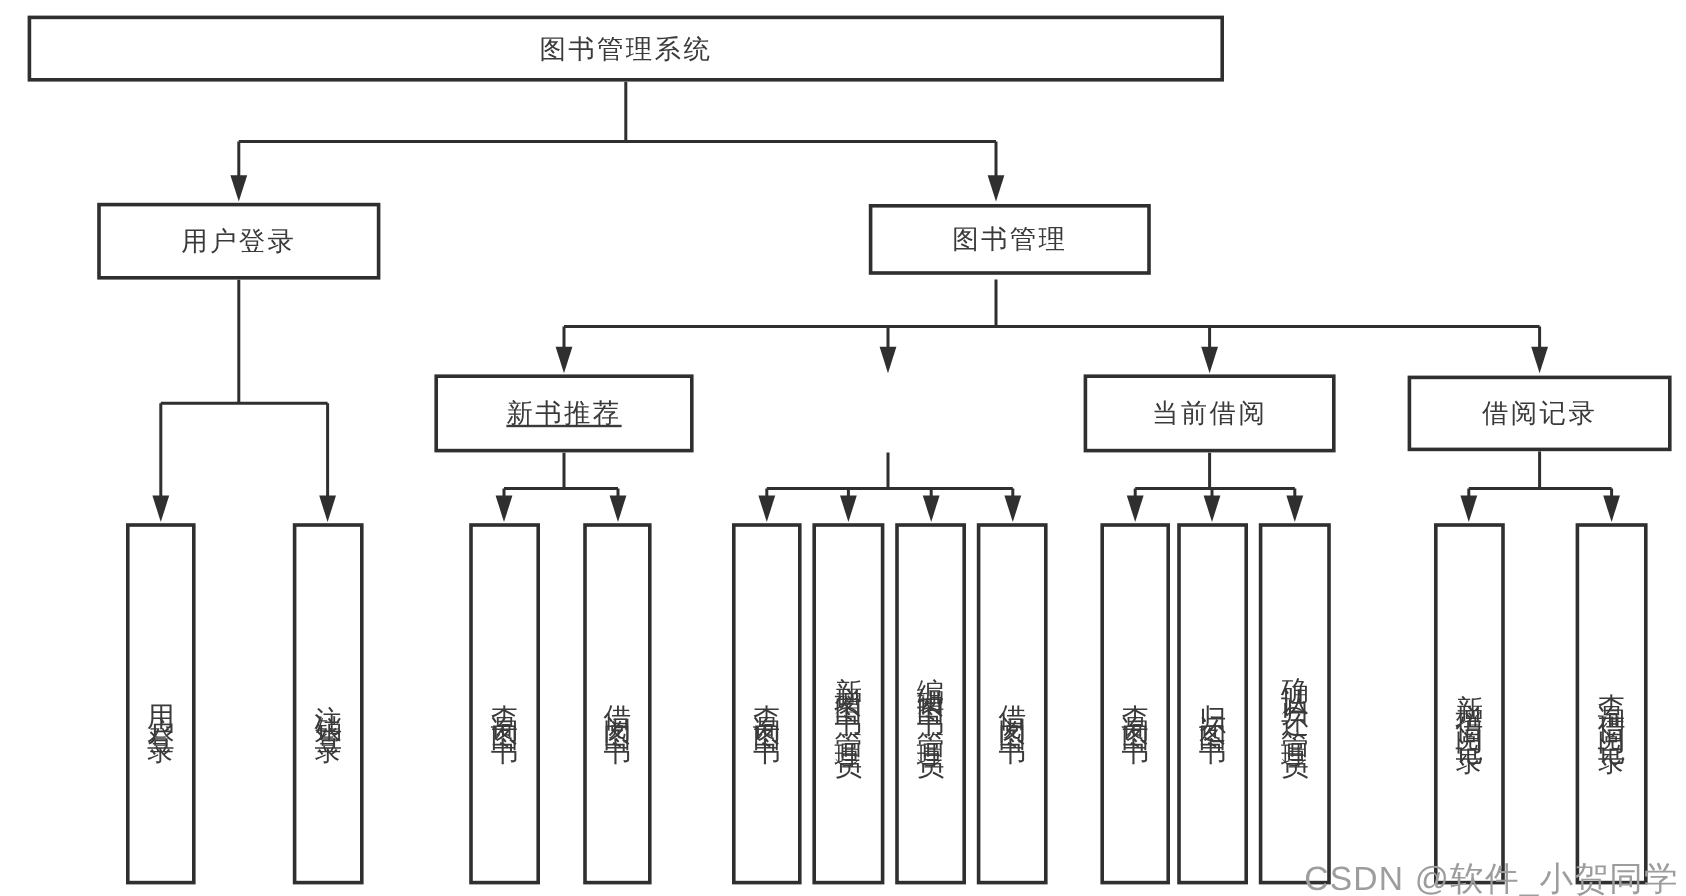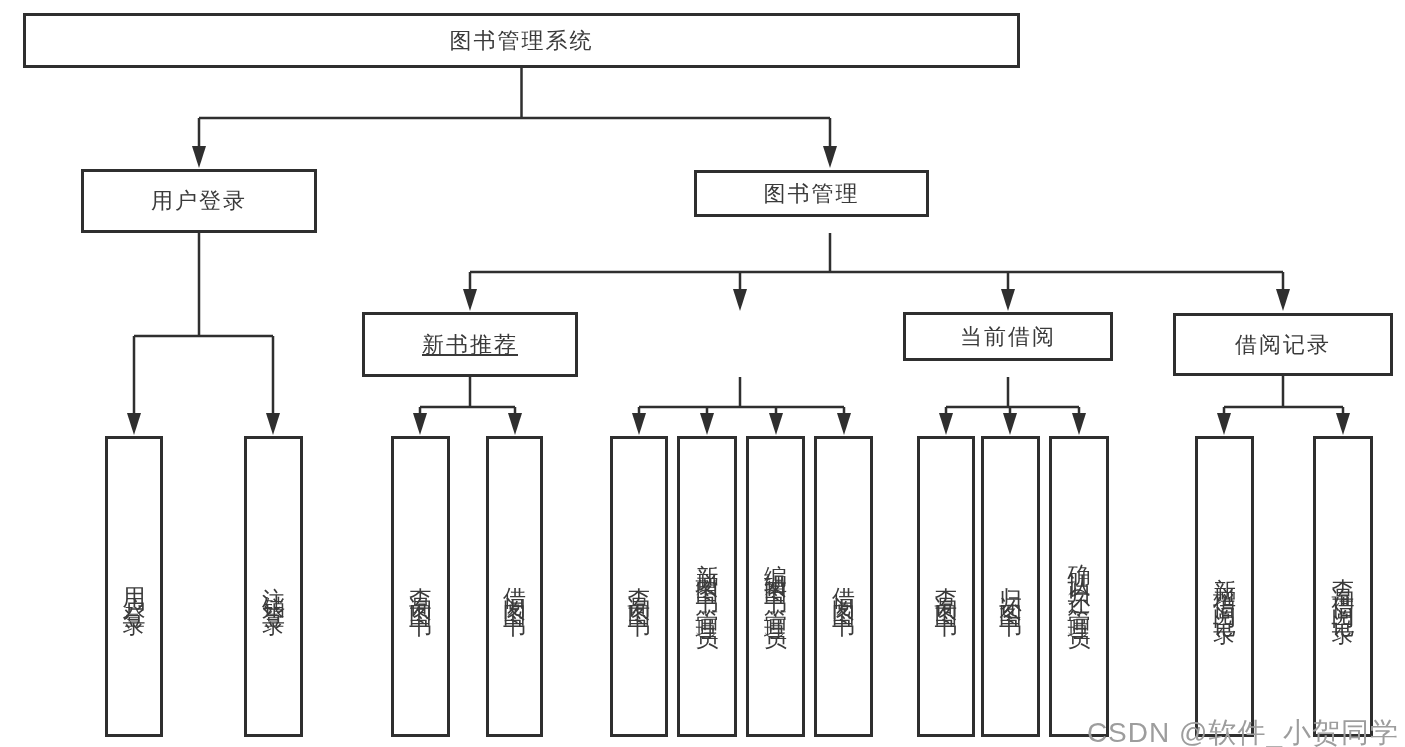--- a/index.html
+++ b/index.html
@@ -102,24 +102,24 @@
     <polygon points="1079,435 1072,413 1086,413"></polygon>
 
     <path d="M1283 376 V407 M1224 407 H1343 M1224 407 V418 M1343 407 V418"></path>
     <polygon points="1224,435 1217,413 1231,413"></polygon>
     <polygon points="1343,435 1336,413 1350,413"></polygon>
   </svg>
 
   <div class="node root" style="left:23px; top:13px; width:997px; height:55px;">图书管理系统</div>
 
   <div class="node" style="left:81px; top:169px; width:236px; height:64px;">用户登录</div>
-  <div class="node" style="left:694px; top:170px; width:235px; height:47px;">图书管理</div>
+  <div class="node" style="left:724px; top:170px; width:235px; height:59px;">图书管理</div>
 
   <div class="node" style="left:362px; top:312px; width:216px; height:65px;text-decoration:underline;">新书推荐</div>
-  <div class="node" style="left:903px; top:312px; width:210px; height:49px;">当前借阅</div>
+  <div class="node" style="left:903px; top:312px; width:210px; height:65px;">当前借阅</div>
   <div class="node" style="left:1173px; top:313px; width:220px; height:63px;">借阅记录</div>
 
   <div class="node leaf" style="left:105px; top:436px; width:58px; height:301px;">
     <span class="vtext">用户登录</span>
   </div>
   <div class="node leaf" style="left:244px; top:436px; width:59px; height:301px;">
     <span class="vtext">注销登录</span>
   </div>
 
   <div class="node leaf" style="left:391px; top:436px; width:59px; height:301px;">

